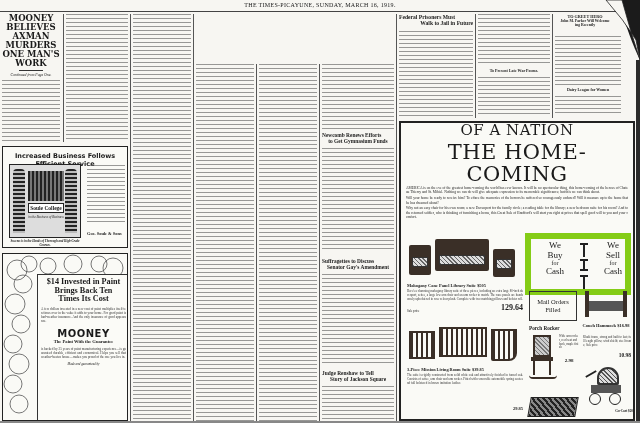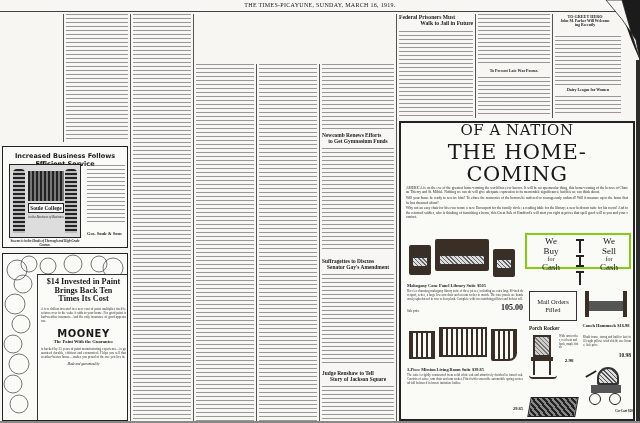--- a/index.html
+++ b/index.html
@@ -24,20 +24,30 @@
 </style>
 </head>
 <body>
 
 <div class="page">
 
   <div class="masthead">
     <span>THE TIMES-PICAYUNE, SUNDAY, MARCH 16, 1919.</span>
   </div>
 
+  <div class="col" style="left:2px;top:14px;width:58px;height:128px;">
+    <div class="headline-big" style="font-size:8.5px;font-family:'DejaVu Serif',serif;">
+      <div>MOONEY BELIEVES</div>
+      <div>AXMAN MURDERS</div>
+      <div>ONE MAN'S WORK</div>
+    </div>
+    <div class="small-rule"></div>
+    <div style="font-size:3.8px;text-align:center;font-style:italic;">Continued from Page One.</div>
+    <div class="fill" style="height:72px;margin-top:3px;"></div>
+  </div>
   <div class="vrule" style="left:63px;top:14px;height:128px;"></div>
   <div class="col fill" style="left:66px;top:14px;width:62px;height:126px;"></div>
   <div class="vrule" style="left:130px;top:14px;height:409px;"></div>
 
   <div class="ad-box" style="left:2px;top:146px;width:126px;height:102px;border-width:1.5px;">
     <div style="font-size:6.5px;font-weight:bold;text-align:center;margin-top:5px;font-family:'DejaVu Sans',sans-serif;">Increased Business Follows Efficient Service</div>
     <div style="position:absolute;left:6px;top:17px;width:72px;height:74px;border:1px solid #222;background:#ddd;">
       <div style="position:absolute;left:3px;top:4px;width:12px;height:64px;background:repeating-linear-gradient(to bottom,#222 0 2px,#bbb 2px 4px);border-radius:4px 4px 0 0;"></div>
       <div style="position:absolute;right:3px;top:4px;width:12px;height:64px;background:repeating-linear-gradient(to bottom,#222 0 2px,#bbb 2px 4px);border-radius:4px 4px 0 0;"></div>
       <div style="position:absolute;left:18px;top:6px;width:36px;height:30px;background:repeating-linear-gradient(90deg,#222 0 2px,#777 2px 4px);"></div>
@@ -151,32 +161,32 @@
       <div class="furn" style="left:2px;top:10px;width:22px;height:30px;"></div>
       <div class="furn-light" style="left:5px;top:22px;width:16px;height:10px;"></div>
       <div class="furn" style="left:28px;top:4px;width:54px;height:32px;"></div>
       <div class="furn-light" style="left:32px;top:20px;width:46px;height:10px;"></div>
       <div class="furn" style="left:86px;top:14px;width:22px;height:28px;"></div>
       <div class="furn-light" style="left:89px;top:24px;width:16px;height:10px;"></div>
     </div>
     <div style="position:absolute;left:6px;top:160px;width:116px;font-size:4.4px;font-weight:bold;">Mahogany Cane Panel Library Suite $505</div>
     <div class="body-text" style="position:absolute;left:6px;top:167px;width:116px;font-size:3.1px;line-height:3.9px;">Here's a charming mahogany library suite of three pieces, including an extra large 80-inch davenport, settee, a large low arm chair and an arm rocker to match. The cane panels are handsomely upholstered in rose velour plush. Complete with two matching pillows and bolster roll.</div>
     <div style="position:absolute;left:6px;top:186px;width:30px;font-size:3.1px;">Sale price</div>
-    <div class="price" style="position:absolute;left:86px;top:180px;width:36px;text-align:right;font-size:8px;">105.00</div>
+    <div class="price" style="position:absolute;left:86px;top:180px;width:36px;text-align:right;font-size:8px;">129.64</div>
 
     <div style="position:absolute;left:6px;top:200px;width:116px;height:42px;">
       <div style="position:absolute;left:2px;top:8px;width:26px;height:28px;border:2px solid #3a2f27;background:repeating-linear-gradient(90deg,#3a2f27 0 2px,transparent 2px 5px);"></div>
       <div style="position:absolute;left:32px;top:4px;width:48px;height:30px;border:2px solid #3a2f27;background:repeating-linear-gradient(90deg,#3a2f27 0 2px,transparent 2px 5px);"></div>
       <div style="position:absolute;left:84px;top:6px;width:26px;height:32px;border:2px solid #3a2f27;border-radius:0 0 8px 2px;background:repeating-linear-gradient(90deg,#3a2f27 0 2px,transparent 2px 5px);"></div>
     </div>
     <div style="position:absolute;left:6px;top:244px;width:116px;font-size:4.3px;font-weight:bold;">3-Piece Mission Living Room Suite $39.85</div>
     <div class="body-text" style="position:absolute;left:6px;top:251px;width:116px;font-size:3.1px;line-height:3.9px;">The suite is rigidly constructed from solid white oak and attractively finished in fumed oak. Consists of settee, arm chair and arm rocker. Fitted with removable automobile spring seats and full bolstered in brown imitation leather.</div>
     <div class="price" style="position:absolute;left:94px;top:283px;width:28px;text-align:right;font-size:4.5px;">29.85</div>
 
-    <div style="position:absolute;left:124px;top:110px;width:106px;height:36px;border:2px solid #84cc16;">
+    <div style="position:absolute;left:124px;top:110px;width:106px;height:62px;border:6px solid #84cc16;">
       <div style="position:absolute;left:4px;top:2px;width:40px;text-align:center;font-size:9px;line-height:9.5px;">
         <div>We</div>
         <div>Buy</div>
         <div style="font-size:6px;line-height:7px;">for</div>
         <div>Cash</div>
       </div>
       <div style="position:absolute;left:49px;top:4px;width:8px;height:46px;">
         <div style="position:absolute;left:0;top:0;width:8px;height:2px;background:#222;"></div>
         <div style="position:absolute;left:3px;top:0;width:2px;height:14px;background:#222;"></div>
         <div style="position:absolute;left:0;top:16px;width:8px;height:12px;border-top:2px solid #222;border-bottom:2px solid #222;"></div>

